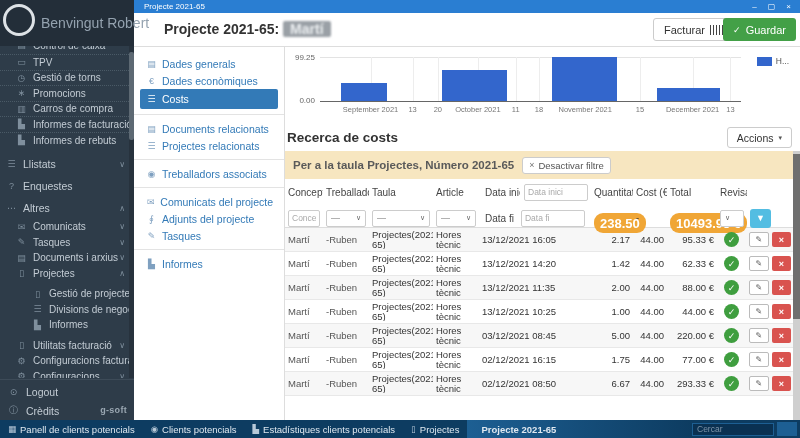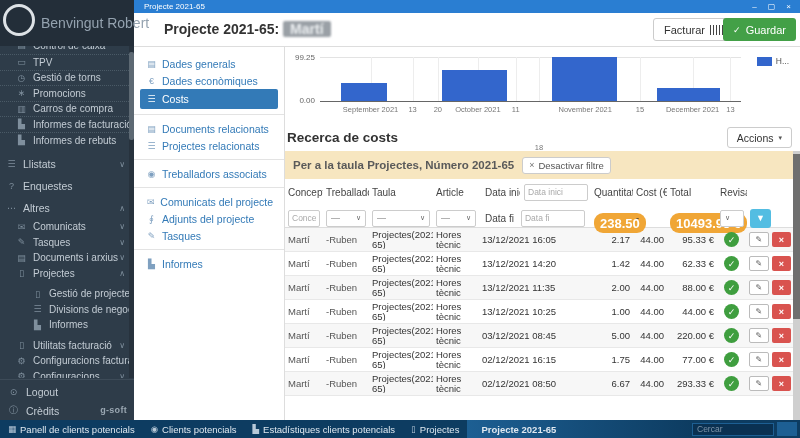--- a/index.html
+++ b/index.html
@@ -331,21 +331,21 @@
           <div class="bar" title="October 2021: 70" style="left: 29%; width: 15.5%; height: 70.529%;"></div>
           <div class="bar" title="November 2021: 99.25" style="left: 55%; width: 15.5%; height: 100%;"></div>
           <div class="bar" title="December 2021: 30" style="left: 80%; width: 15%; height: 30.2267%;"></div>
         </div>
       <div class="xticks">
           <span class="xtick" style="left: 12%;">September 2021</span>
           <span class="xtick" style="left: 22%;">13</span>
           <span class="xtick" style="left: 28%;">20</span>
           <span class="xtick" style="left: 37.5%;">October 2021</span>
           <span class="xtick" style="left: 46.5%;">11</span>
-          <span class="xtick" style="left: 52%; margin-top: 38px;">18</span>
+          <span class="xtick" style="left: 52%;">18</span>
           <span class="xtick" style="left: 63%;">November 2021</span>
           <span class="xtick" style="left: 76%;">15</span>
           <span class="xtick" style="left: 88.5%;">December 2021</span>
           <span class="xtick" style="left: 97.5%;">13</span>
         </div>
       <div class="legend">
         <span class="sw" style="background: rgb(51, 102, 204);"></span>
         <span>H...</span>
       </div>
     </div>

